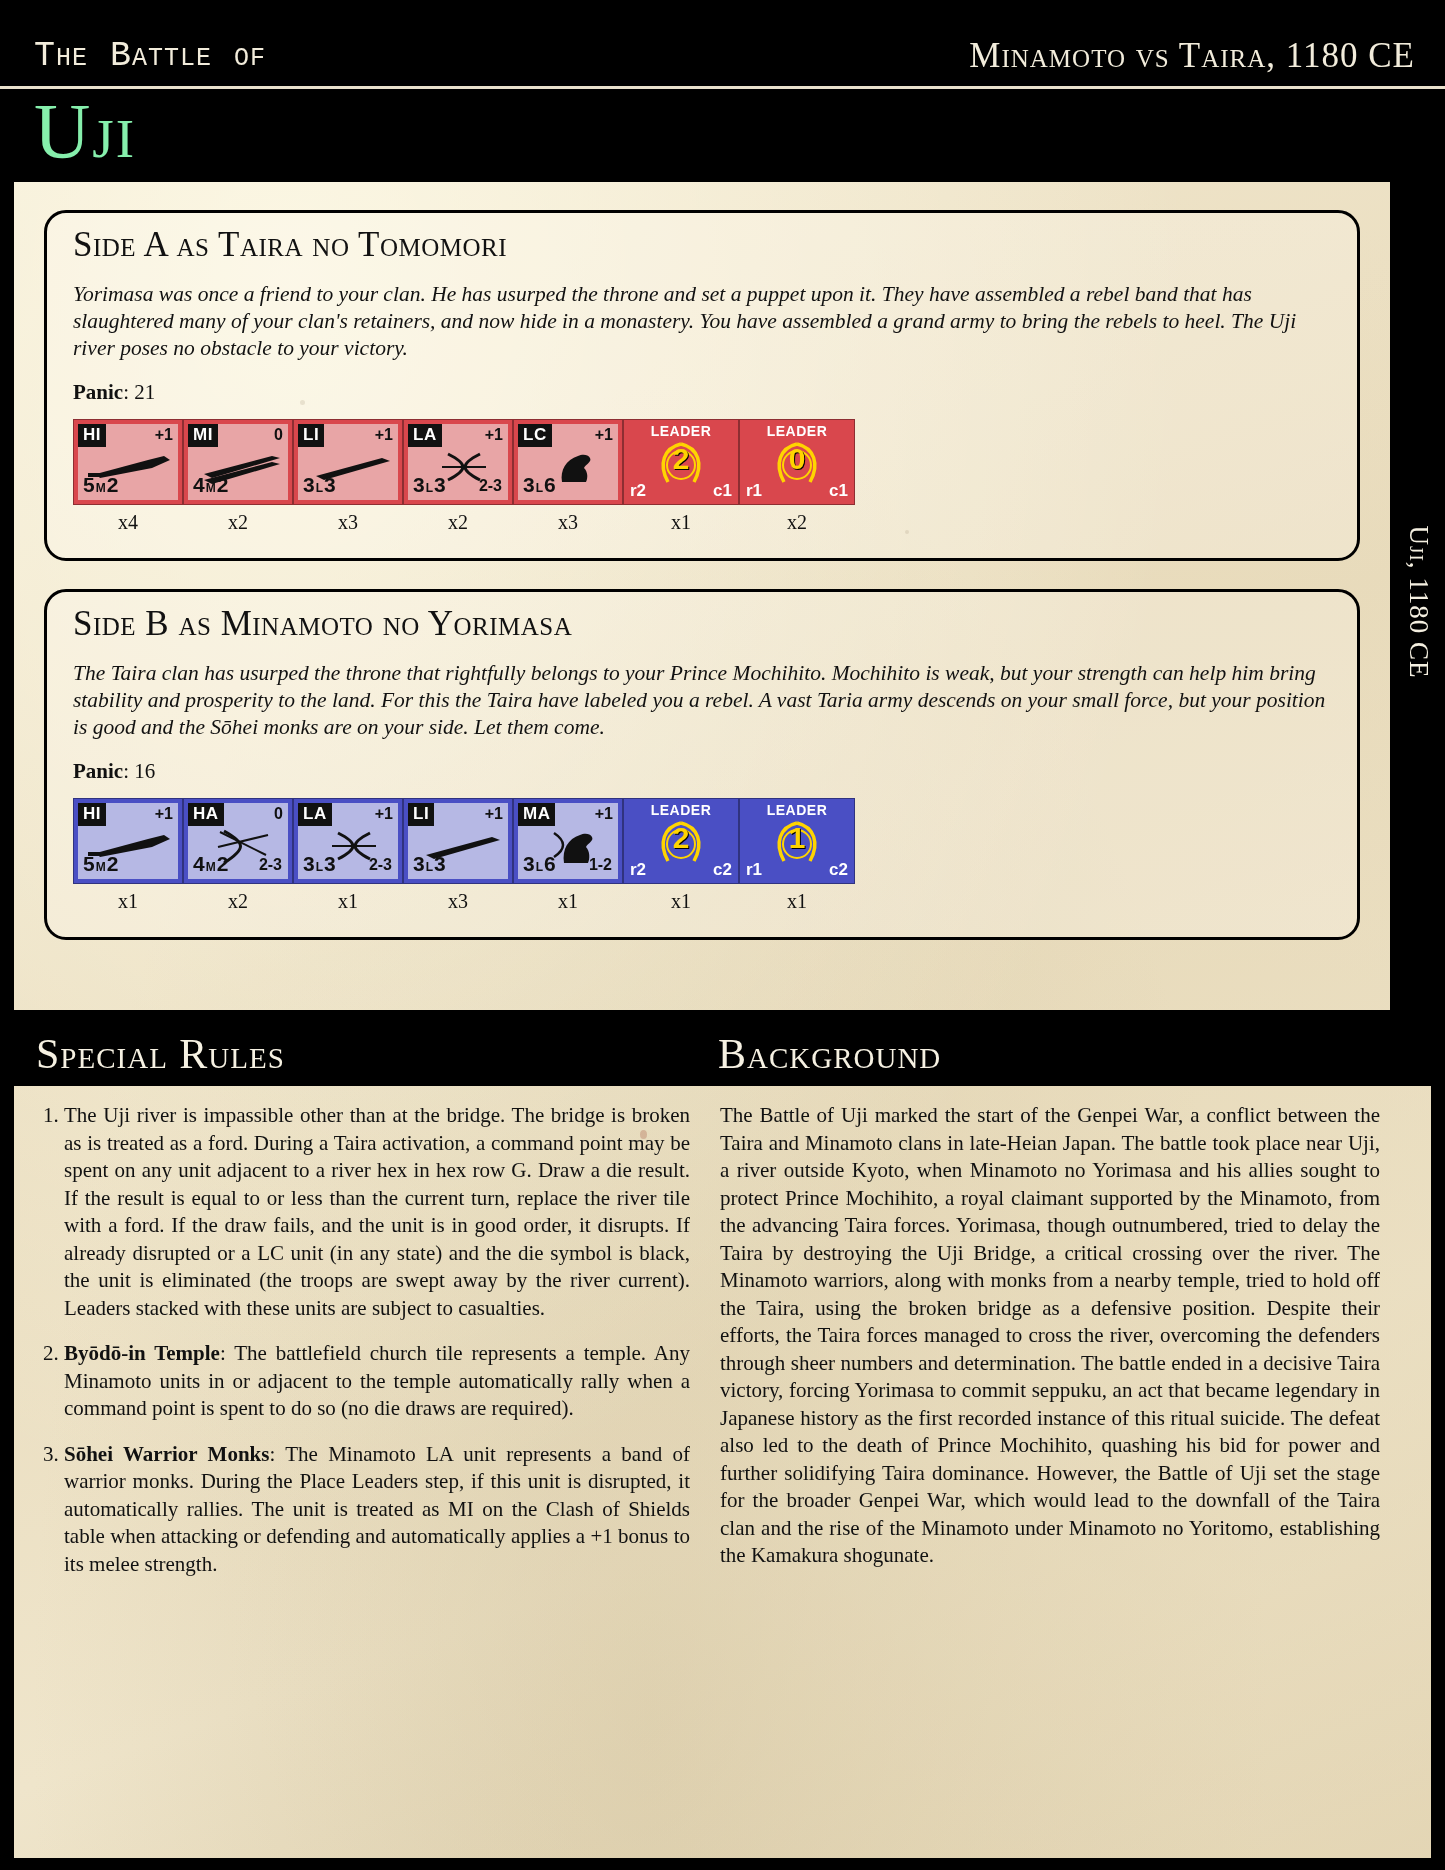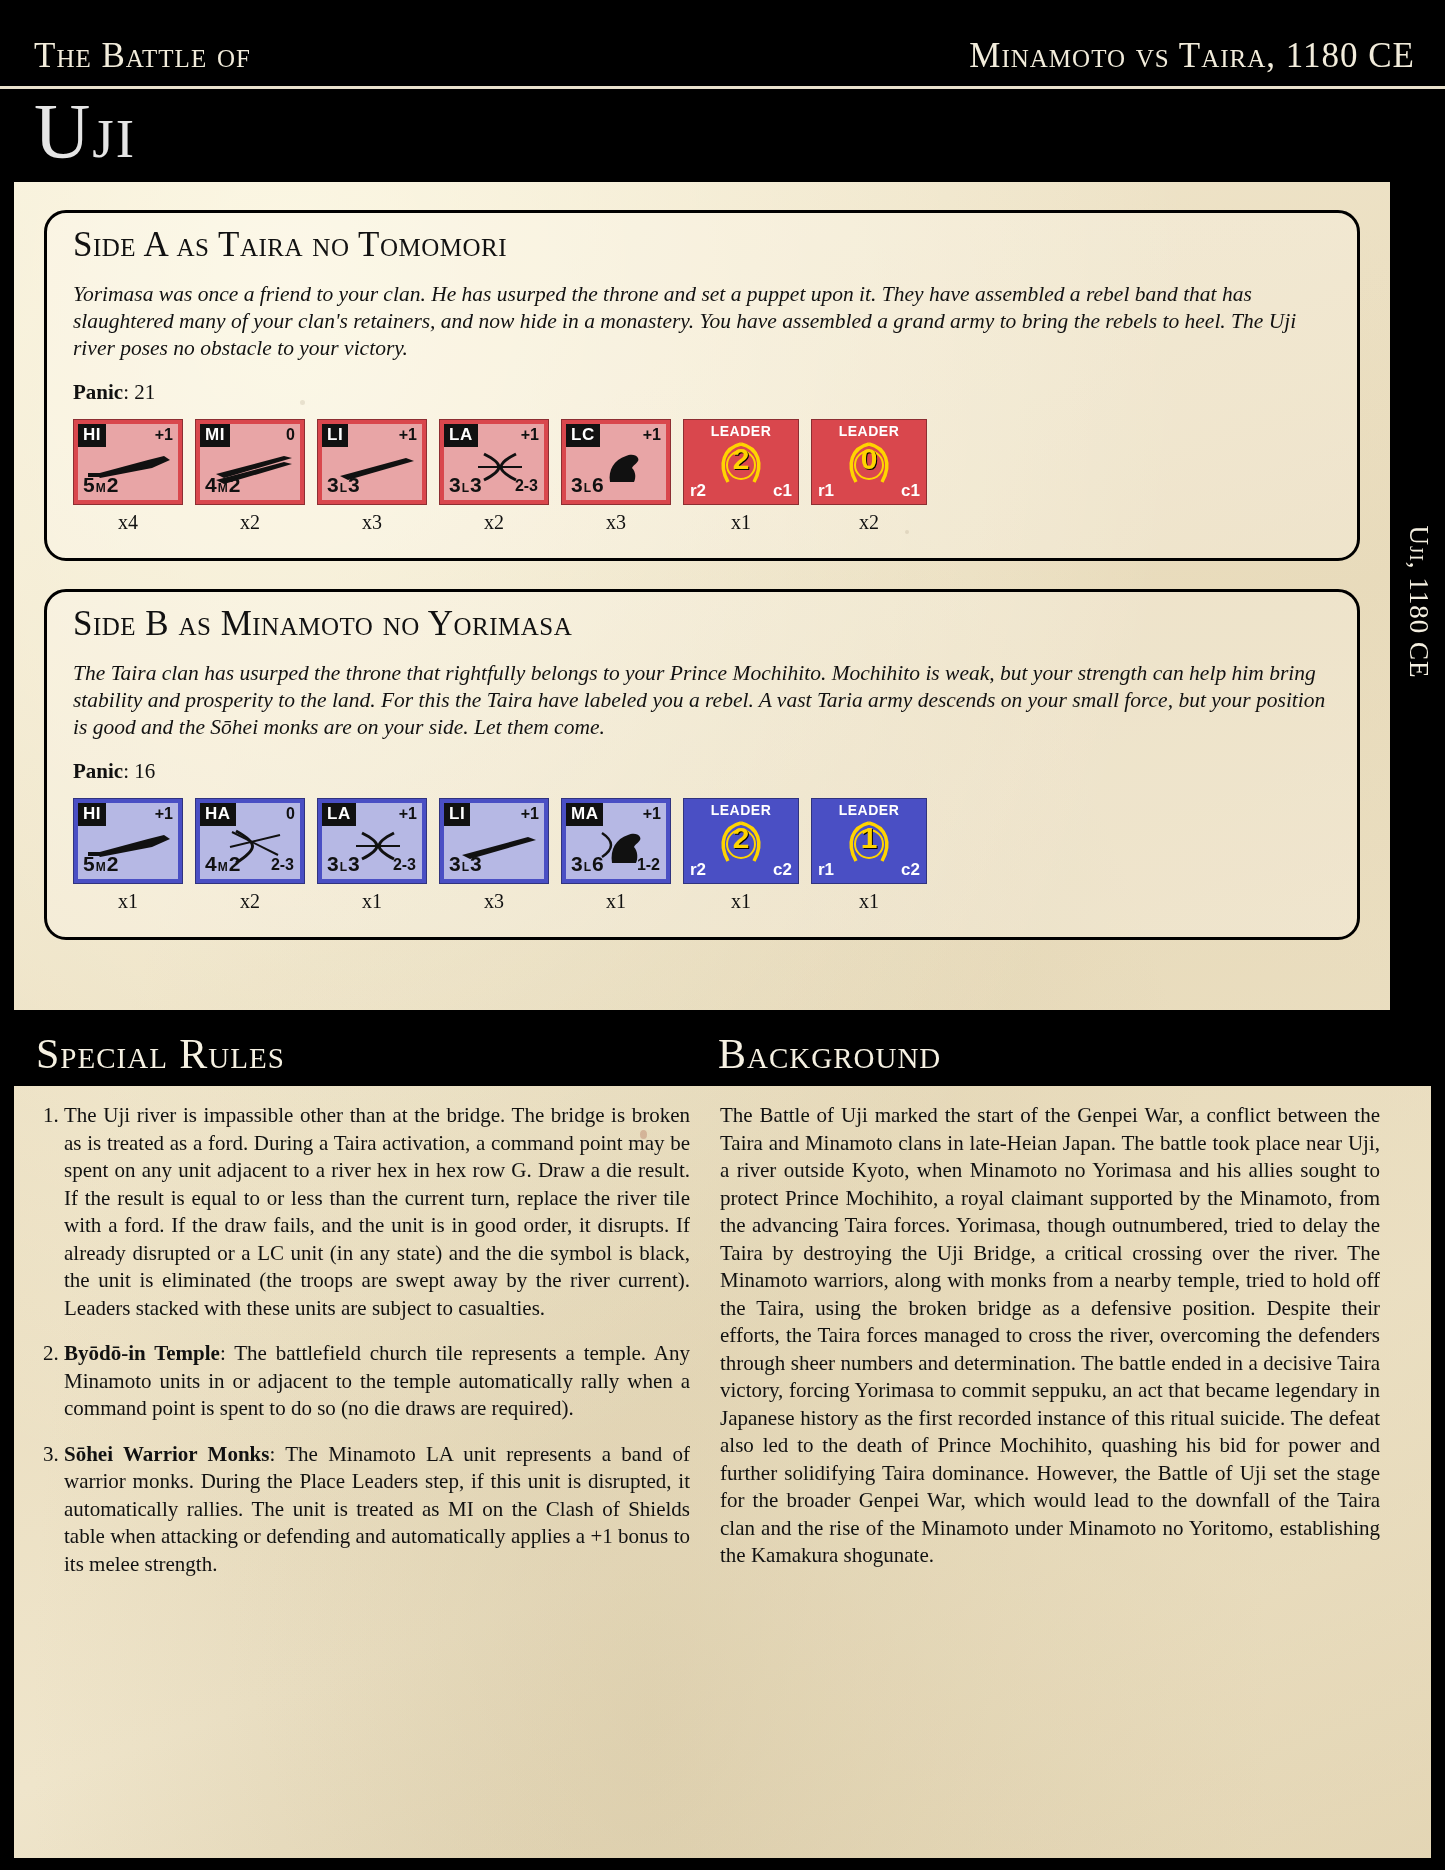--- a/index.html
+++ b/index.html
@@ -29,33 +29,34 @@
     background:#000; color:#f4efe0;
   }
   .topband .rule-line {
     position:absolute; left:0; right:0; top:86px; height:3px; background:#e8e0cc;
   }
   .battle-of {
     position:absolute; left:34px; top:36px;
     font-variant: small-caps;
     font-size: 35px; letter-spacing:1px;
     color:#f2ecdb;
+    font-family:Liberation Mono, monospace;
   }
   .matchup {
     position:absolute; right:30px; top:36px;
     font-variant: small-caps;
     font-size: 35px; letter-spacing:1px;
     color:#f2ecdb;
     text-align:center;
   }
   .battle-name {
     position:absolute; left:34px; top:92px;
     font-variant: small-caps;
     font-size: 78px; line-height:78px; letter-spacing:2px;
-    color:#e5e5e5;
+    color:#86efac;
   }
 
   
   .side-rail {
     position:absolute; right:0; top:182px; width:55px; height:840px;
     background:#000;
   }
   .side-rail span {
     position:absolute; left:50%; top:50%;
     transform: translate(-50%,-50%) rotate(90deg);
@@ -89,21 +90,21 @@
     font-style: italic;
     font-size: 21.5px;
     line-height: 27px;
     margin-bottom: 18px;
     max-width: 1270px;
   }
   .panic { font-size:21px; margin-bottom:14px; }
   .panic b { font-weight:bold; }
 
   
-  .counter-row { display:flex; align-items:flex-end; gap:12px; }
+  .counter-row { display:flex; align-items:flex-end; gap:0; }
   .unit-col { display:flex; flex-direction:column; align-items:center; }
   .unit-count { font-size:20px; margin-top:6px; }
   .counter {
     width: 110px; height: 86px;
     position:relative;
     border: 1px solid rgba(0,0,0,0.35);
     color:#111;
   }
   .cA { background:#d9474d; }
   .cA .inner { background:#e8a5a6; }

